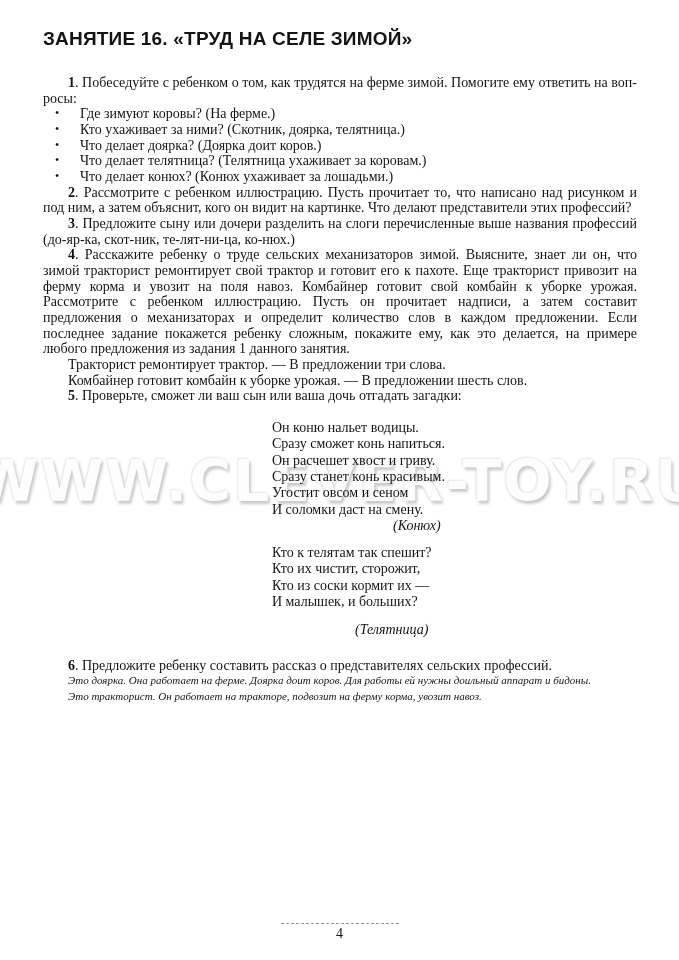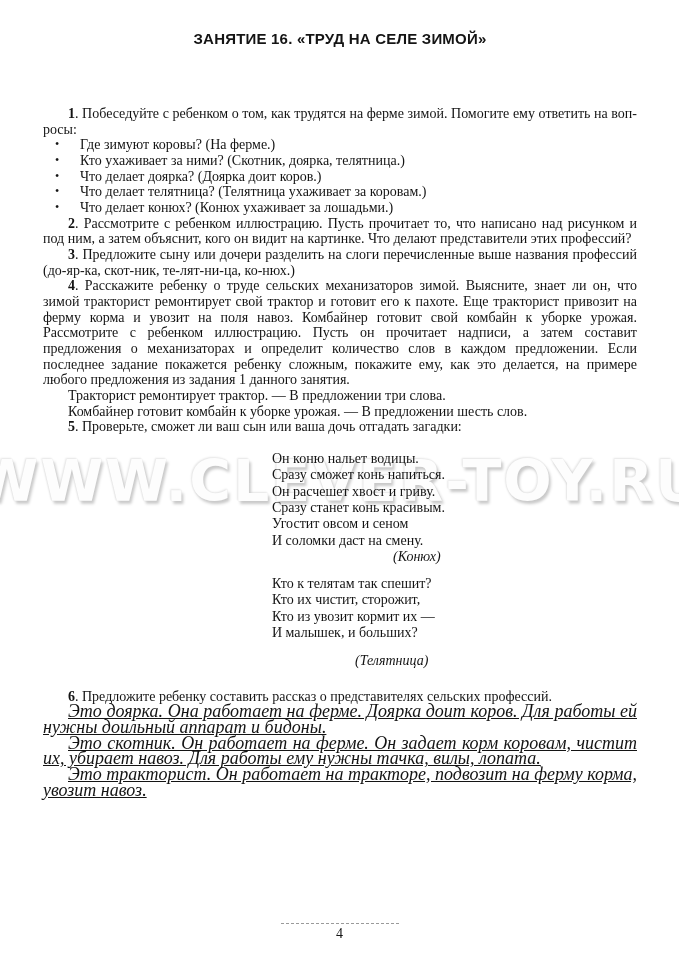--- a/index.html
+++ b/index.html
@@ -30,25 +30,25 @@
       -1px -1px 2px #e6e6e6,
       0 0 1px #d4d4d4;
     user-select: none;
   }
   .content {
     position: relative;
     z-index: 1;
     padding: 0 42px 0 43px;
   }
   .doc-title {
-    margin: 31px 0 59px 0;
-    text-align: center;
+    margin: 31px 0 28px 0;
+    text-align: left;
     font-family: "Liberation Sans", sans-serif;
     font-weight: bold;
-    font-size: 15px;
+    font-size: 19px;
     line-height: 16px;
     letter-spacing: 0.2px;
   }
   .para {
     margin: 0;
     font-size: 14px;
     line-height: 15.65px;
     text-align: justify;
     text-indent: 25px;
     hyphens: manual;
@@ -81,27 +81,26 @@
     line-height: 16.3px;
   }
   .riddle.second { margin-top: 11px; }
   .riddle-line { white-space: nowrap; }
   .riddle-answer { font-style: italic; }
   .riddle.first  .riddle-answer { margin-left: 121px; }
   .riddle.second .riddle-answer { margin-left: 83px; margin-top: 12px; }
   .task6 { margin-top: 19px; }
   .story {
     margin: 0;
-    font-size: 18px;
+    font-size: 11px;
     line-height: 15.65px;
     font-style: italic;
     text-align: justify;
     text-indent: 25px;
     hyphens: manual;
-    text-decoration: underline;
     -webkit-hyphens: manual;
   }
   .footer {
     position: absolute;
     left: 0; right: 0;
     bottom: 19px;
     text-align: center;
     z-index: 1;
   }
   .footer-rule {
@@ -166,29 +165,28 @@
       <div class="riddle-line">Он расчешет хвост и гриву.</div>
       <div class="riddle-line">Сразу станет конь красивым.</div>
       <div class="riddle-line">Угостит овсом и сеном</div>
       <div class="riddle-line">И соломки даст на смену.</div>
       <div class="riddle-answer">(Конюх)</div>
     </div>
 
     <div class="riddle second">
       <div class="riddle-line">Кто к телятам так спешит?</div>
       <div class="riddle-line">Кто их чистит, сторожит,</div>
-      <div class="riddle-line">Кто из увозит кормит их —</div>
+      <div class="riddle-line">Кто из соски кормит их —</div>
       <div class="riddle-line">И малышек, и больших?</div>
       <div class="riddle-answer">(Телятница)</div>
     </div>
 
     <p class="para task6"><span class="num">6</span><span>. Предложите ребенку составить рассказ о представителях сельских профессий.</span></p>
 
     <p class="story">Это доярка. Она работает на ферме. Доярка доит коров. Для работы ей нужны доильный ап­парат и бидоны.</p>
-    <p class="story">Это скотник. Он работает на ферме. Он задает корм коровам, чистит их, убирает навоз. Для работы ему нужны тачка, вилы, лопата.</p>
     <p class="story">Это тракторист. Он работает на тракторе, подвозит на ферму корма, увозит навоз.</p>
 
   </div>
 
   <div class="footer">
     <div class="footer-rule"></div>
     <div class="page-number">4</div>
   </div>
 
 </div>

